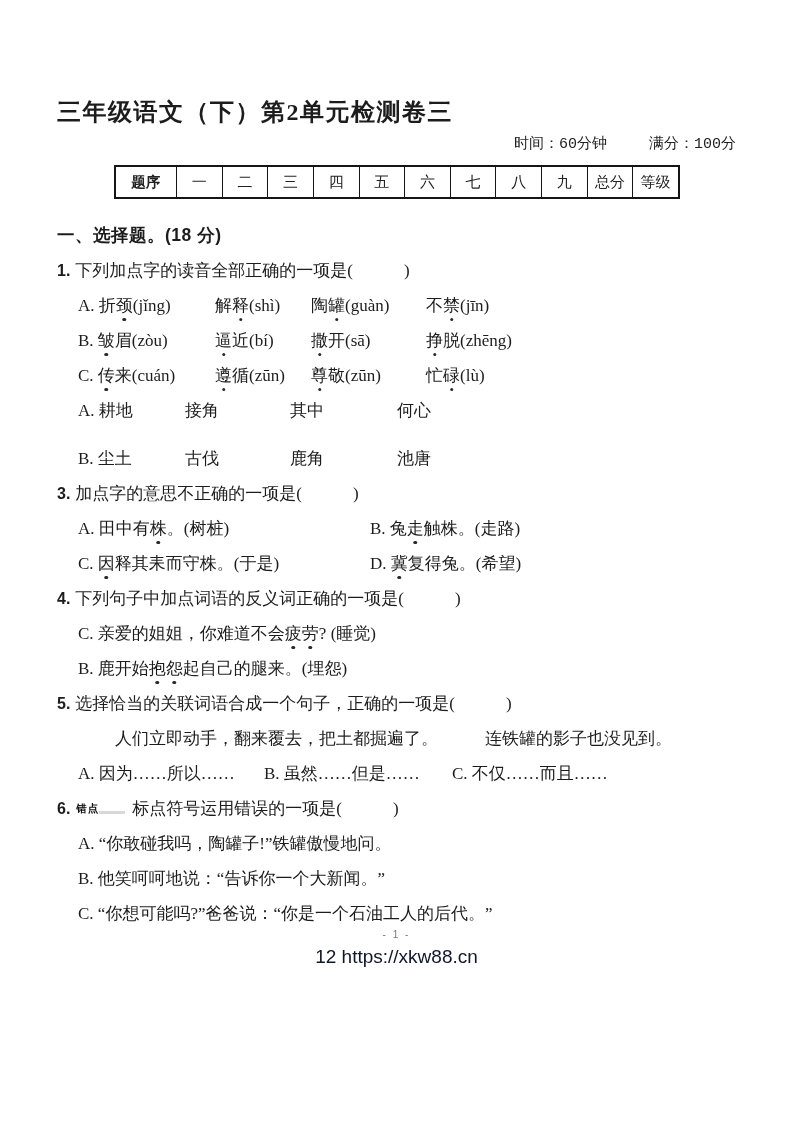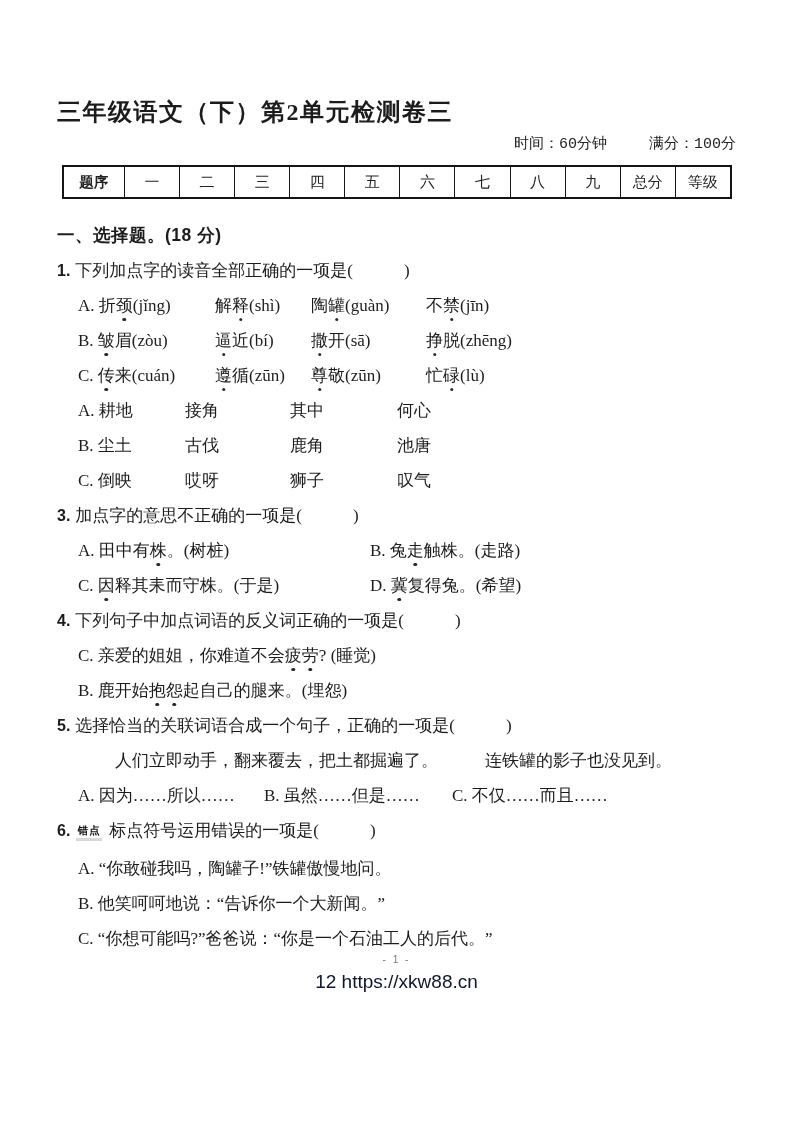--- a/index.html
+++ b/index.html
@@ -17,21 +17,21 @@
     font-size:24px;font-weight:bold;letter-spacing:1.5px;
     line-height:36px;
   }
   .subtitle{
     text-align:right;font-size:15px;margin-top:5px;line-height:20px;color:#222;font-family:Liberation Mono, monospace;
   }
   .sub-gap{display:inline-block;width:42px;}
 
   
   .score-table{
-    width:670px;margin:10px auto 0 auto;
+    width:566px;margin:10px auto 0 auto;
     border-collapse:collapse;table-layout:fixed;
     border:2px solid #151515;
   }
   .score-table td{
     border:1px solid #151515;height:30px;
     text-align:center;vertical-align:middle;
     font-size:15px;color:#222;padding:0;
   }
   .score-table td.lbl{font-weight:bold;font-family:"Liberation Sans","DejaVu Sans",sans-serif;font-size:14.5px;}
   .score-table col.c0{width:62px;}
@@ -53,21 +53,21 @@
   
   .dc{position:relative;display:inline-block;}
   .dc::after{
     content:"";position:absolute;left:50%;bottom:-4px;
     width:3.5px;height:3.5px;border-radius:50%;
     background:#2a2a2a;transform:translateX(-50%);
   }
 
   
   .badge{
-    display:inline-flex;flex-direction:column;align-items:center;
+    display:inline-flex;flex-direction:row;align-items:flex-end;
     vertical-align:2px;margin:0 7px 4px 1px;
   }
   .badge .b-main{
     font-size:10.5px;font-weight:bold;line-height:11px;letter-spacing:1px;
     font-family:"Liberation Sans","DejaVu Sans",sans-serif;color:#111;
   }
   .badge .b-sub{display:block;width:26px;height:3px;background:#d8d8d8;margin-top:2px;}
 
   
   .page-num{
@@ -129,22 +129,21 @@
 
   <div id="questions">
       <div class="question">
         <div class="line stem"><span class="q-num">1.</span><span class="q-stem">下列加点字的读音全部正确的一项是(　　　)</span></div>
         <div class="line opt" style="padding-left: 21px;"><span class="group" style="min-width: 137px;"><span class="plain">A. </span><span class="plain">折</span><span class="dotted"><span class="dc">颈</span></span><span class="plain">(jǐng)</span></span><span class="group" style="min-width: 96px;"><span class="plain">解</span><span class="dotted"><span class="dc">释</span></span><span class="plain">(shì)</span></span><span class="group" style="min-width: 115px;"><span class="plain">陶</span><span class="dotted"><span class="dc">罐</span></span><span class="plain">(guàn)</span></span><span class="group"><span class="plain">不</span><span class="dotted"><span class="dc">禁</span></span><span class="plain">(jīn)</span></span></div>
         <div class="line opt" style="padding-left: 21px;"><span class="group" style="min-width: 137px;"><span class="plain">B. </span><span class="dotted"><span class="dc">皱</span></span><span class="plain">眉</span><span class="plain">(zòu)</span></span><span class="group" style="min-width: 96px;"><span class="dotted"><span class="dc">逼</span></span><span class="plain">近</span><span class="plain">(bí)</span></span><span class="group" style="min-width: 115px;"><span class="dotted"><span class="dc">撒</span></span><span class="plain">开</span><span class="plain">(sā)</span></span><span class="group"><span class="dotted"><span class="dc">挣</span></span><span class="plain">脱</span><span class="plain">(zhēng)</span></span></div>
         <div class="line opt" style="padding-left: 21px;"><span class="group" style="min-width: 137px;"><span class="plain">C. </span><span class="dotted"><span class="dc">传</span></span><span class="plain">来</span><span class="plain">(cuán)</span></span><span class="group" style="min-width: 96px;"><span class="dotted"><span class="dc">遵</span></span><span class="plain">循</span><span class="plain">(zūn)</span></span><span class="group" style="min-width: 115px;"><span class="dotted"><span class="dc">尊</span></span><span class="plain">敬</span><span class="plain">(zūn)</span></span><span class="group"><span class="plain">忙</span><span class="dotted"><span class="dc">碌</span></span><span class="plain">(lù)</span></span></div>
       </div>
       <div class="question">
         <div class="line opt" style="padding-left: 21px;"><span class="group" style="min-width: 107px;"><span class="plain">A. 耕地</span></span><span class="group" style="min-width: 105px;"><span class="plain">接角</span></span><span class="group" style="min-width: 107px;"><span class="plain">其中</span></span><span class="group"><span class="plain">何心</span></span></div>
-        <div class="line opt" style="padding-left: 21px;"><span class="group" style="min-width: 107px;"><span class="plain">B. 尘土</span></span><span class="group" style="min-width: 105px;"><span class="plain">古伐</span></span><span class="group" style="min-width: 107px;"><span class="plain">鹿角</span></span><span class="group"><span class="plain">池唐</span></span></div>
-        <div class="line opt" style="padding-left: 21px;"><span class="group" style="min-width: 107px;"><span class="plain">C. 倒映</span></span><span class="group" style="min-width: 105px;"><span class="plain">哎呀</span></span><span class="group" style="min-width: 107px;"><span class="plain">狮子</span></span><span class="group"><span class="plain">叹气</span></span></div>
+        <div class="line opt" style="padding-left: 21px;"><span class="group" style="min-width: 107px; margin-top: 13px;"><span class="plain">B. 尘土</span></span><span class="group" style="min-width: 105px;"><span class="plain">古伐</span></span><span class="group" style="min-width: 107px;"><span class="plain">鹿角</span></span><span class="group"><span class="plain">池唐</span></span></div>
       </div>
       <div class="question">
         <div class="line stem"><span class="q-num">3.</span><span class="q-stem">加点字的意思不正确的一项是(　　　)</span></div>
         <div class="line opt" style="padding-left: 21px;"><span class="group" style="min-width: 292px;"><span class="plain">A. 田中有</span><span class="dotted"><span class="dc">株</span></span><span class="plain">。(树桩)</span></span><span class="group"><span class="plain">B. 兔</span><span class="dotted"><span class="dc">走</span></span><span class="plain">触株。(走路)</span></span></div>
         <div class="line opt" style="padding-left: 21px;"><span class="group" style="min-width: 292px;"><span class="plain">C. </span><span class="dotted"><span class="dc">因</span></span><span class="plain">释其耒而守株。(于是)</span></span><span class="group"><span class="plain">D. </span><span class="dotted"><span class="dc">冀</span></span><span class="plain">复得兔。(希望)</span></span></div>
       </div>
       <div class="question">
         <div class="line stem"><span class="q-num">4.</span><span class="q-stem">下列句子中加点词语的反义词正确的一项是(　　　)</span></div>
         <div class="line opt" style="padding-left: 21px;"><span class="group"><span class="plain">C. 亲爱的姐姐，你难道不会</span><span class="dotted"><span class="dc">疲</span><span class="dc">劳</span></span><span class="plain">? (睡觉)</span></span></div>
         <div class="line opt" style="padding-left: 21px;"><span class="group"><span class="plain">B. 鹿开始</span><span class="dotted"><span class="dc">抱</span><span class="dc">怨</span></span><span class="plain">起自己的腿来。(埋怨)</span></span></div>

